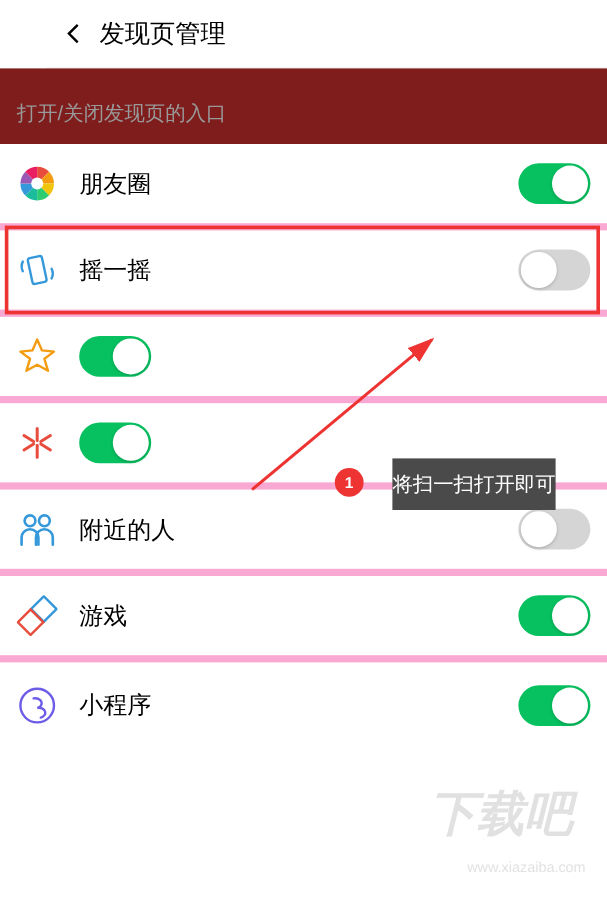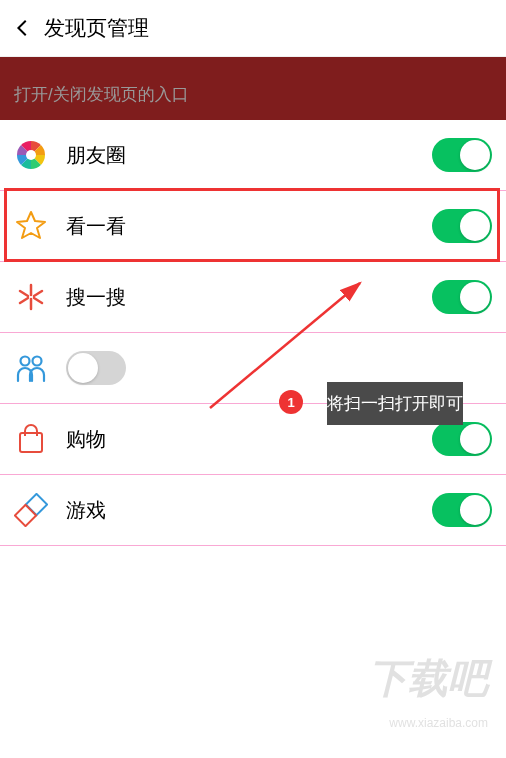--- a/index.html
+++ b/index.html
@@ -10,35 +10,36 @@
       font-family: "PingFang SC", "Microsoft YaHei", sans-serif;
       position: relative;
       overflow: hidden;
     }
     .header {
       display: flex;
       align-items: center;
       padding: 14px 12px;
       background: #fff;
       border-bottom: 1px solid #f0f0f0;
+      margin-left: 39px;
     }
     .back-icon { width: 22px; height: 22px; margin-right: 10px; }
     .header-title { font-size: 21px; color: #000; font-weight: 400; }
     .section-title {
       padding: 26px 14px 14px;
       color: #999;
       font-size: 17px;
       background: #7f1d1d;
     }
     .list { background: #fff; }
     .item {
       display: flex;
       align-items: center;
       padding: 16px 14px;
-      border-bottom: 1px solid #f9a8d4;
+      border-bottom: 6px solid #f9a8d4;
       position: relative;
       min-height: 71px;
     }
     .item-icon {
       width: 34px;
       height: 34px;
       margin-right: 18px;
       flex-shrink: 0;
     }
     .item-label {
@@ -136,90 +137,102 @@
         </g>
       </svg>
     </span>
     <span class="item-label">朋友圈</span>
     <div class="toggle on">
         <div class="knob"></div>
       </div>
   </div>
 
 
+  <div class="item">
+    <span class="item-icon">
+      <svg viewBox="0 0 34 34" fill="none" stroke="#3498db" stroke-width="2">
+        <rect x="11" y="6" width="12" height="22" rx="2" transform="rotate(-12 17 17)"></rect>
+        <path d="M5,10 Q3,14 5,18" stroke-linecap="round"></path>
+        <path d="M29,16 Q31,20 29,24" stroke-linecap="round"></path>
+      </svg>
+    </span>
+    <span class="item-label">摇一摇</span>
+    <div class="toggle">
+        <div class="knob"></div>
+      </div>
+  </div>
 
   <div class="item">
     <span class="item-icon">
       <svg viewBox="0 0 34 34" fill="none" stroke="#f39c12" stroke-width="2">
         <polygon points="17,3 21,12 31,13 23,19 26,29 17,24 8,29 11,19 3,13 13,12" stroke-linejoin="round"></polygon>
       </svg>
     </span>
-    <span class="item-label">看一看</span>
     <div class="toggle on">
         <div class="knob"></div>
       </div>
   </div>
 
   <div class="item">
     <span class="item-icon">
       <svg viewBox="0 0 34 34" stroke="#e74c3c" stroke-width="2.5" stroke-linecap="round">
         <line x1="17" y1="5" x2="17" y2="15"></line>
         <line x1="17" y1="19" x2="17" y2="29"></line>
         <line x1="6" y1="11" x2="14" y2="16"></line>
         <line x1="20" y1="18" x2="28" y2="23"></line>
         <line x1="6" y1="23" x2="14" y2="18"></line>
         <line x1="20" y1="16" x2="28" y2="11"></line>
       </svg>
     </span>
-    <span class="item-label">搜一搜</span>
     <div class="toggle on">
         <div class="knob"></div>
       </div>
   </div>
 
   <div class="item">
     <span class="item-icon">
       <svg viewBox="0 0 34 34" fill="none" stroke="#3498db" stroke-width="2.2">
         <circle cx="11" cy="10" r="4.5"></circle>
         <circle cx="23" cy="10" r="4.5"></circle>
         <path d="M4,30 v-6 a7,7 0 0,1 14,0 v6" stroke-linecap="round"></path>
         <path d="M16,30 v-6 a7,7 0 0,1 14,0 v6" stroke-linecap="round"></path>
       </svg>
     </span>
+    <span class="item-label">附近的人</span>
     <div class="toggle">
         <div class="knob"></div>
       </div>
   </div>
 
-  <div class="item">
-    <span class="item-icon">
-      <svg viewBox="0 0 34 34" fill="none" stroke="#e74c3c" stroke-width="2">
-        <rect x="6" y="11" width="22" height="19" rx="2"></rect>
-        <path d="M11,14 v-5 a6,6 0 0,1 12,0 v5"></path>
-      </svg>
-    </span>
-    <span class="item-label">购物</span>
-    <div class="toggle on">
-        <div class="knob"></div>
-      </div>
-  </div>
 
   <div class="item">
     <span class="item-icon">
       <svg viewBox="0 0 34 34" fill="none" stroke-width="2">
         <rect x="15" y="4" width="15" height="15" transform="rotate(45 22.5 11.5)" stroke="#3498db"></rect>
         <rect x="4" y="15" width="15" height="15" transform="rotate(45 11.5 22.5)" stroke="#e74c3c"></rect>
       </svg>
     </span>
     <span class="item-label">游戏</span>
     <div class="toggle on">
         <div class="knob"></div>
       </div>
   </div>
 
+  <div class="item" style="border-bottom:none">
+    <span class="item-icon">
+      <svg viewBox="0 0 34 34" fill="none" stroke="#6c5ce7" stroke-width="2">
+        <circle cx="17" cy="17" r="14"></circle>
+        <path d="M14,11 a5,4 0 1,1 3,8 a5,4 0 1,1 3,8" stroke-linecap="round"></path>
+      </svg>
+    </span>
+    <span class="item-label">小程序</span>
+    <div class="toggle on">
+        <div class="knob"></div>
+      </div>
+  </div>
 
 </div>
 
 <div class="highlight-box" style="left:4px; top:188px; width:496px; height:74px;"></div>
 
 <svg class="annotation-arrow" style="left:180px; top:268px; width:200px; height:150px;">
   <defs>
     <marker id="arrowhead" markerWidth="10" markerHeight="10" refX="8" refY="3" orient="auto">
       <polygon points="0 0, 9 3, 0 6" fill="#e33"></polygon>
     </marker>
@@ -228,14 +241,14 @@
 </svg>
 
 <div class="annotation-badge" style="left:279px; top:390px;">
   <span>1</span>
 </div>
 
 <div class="annotation-tooltip" style="left:327px; top:382px;">
   <span>将扫一扫打开即可</span>
 </div>
 
-<div class="watermark" style="right:18px; bottom:52px; font-size:40px; font-style:italic; font-weight:bold;">下载吧</div>
+<div class="watermark" style="right:29px; bottom:52px; font-size:40px; font-style:italic; font-weight:bold;">下载吧</div>
 <div class="watermark" style="right:18px; bottom:28px; font-size:12px;">www.xiazaiba.com</div>
 
 </body></html>

